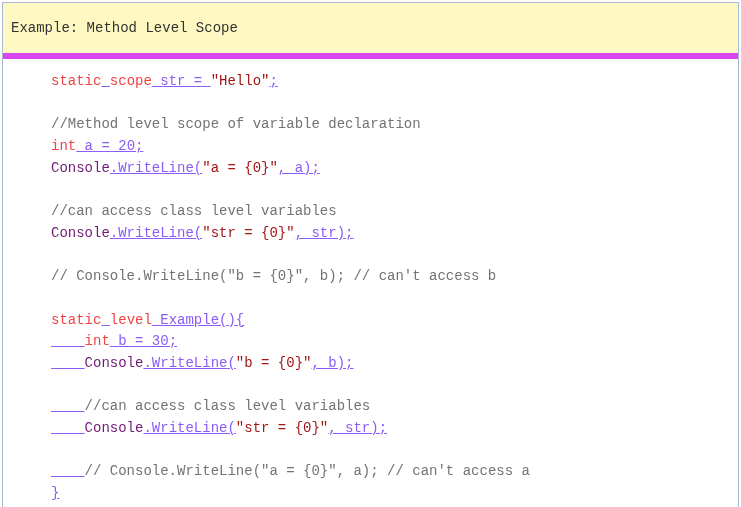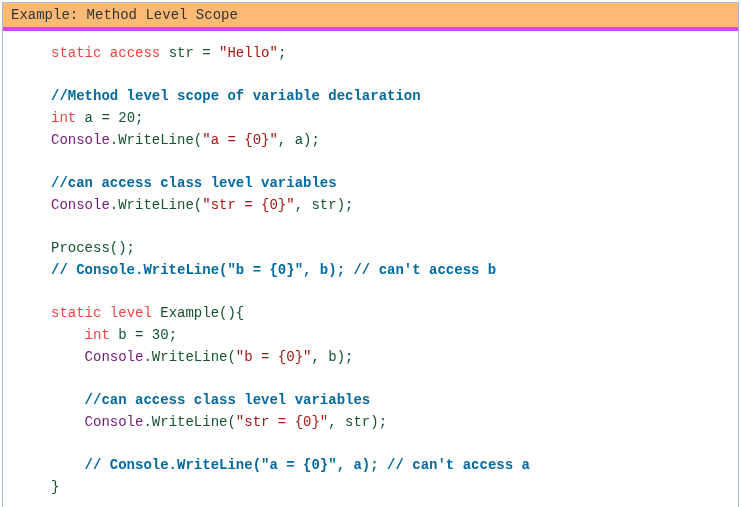--- a/index.html
+++ b/index.html
@@ -9,67 +9,66 @@
     background: #fff;
     font-family: Consolas, "Courier New", monospace;
     font-size: 14px;
     width: 741px;
   }
   .example-box {
     border: 1px solid #a9b8d4;
     margin: 2px;
   }
   .example-header {
-    background: #fdba74;
-    border-bottom: 4px solid #d946ef;
-    padding: 4px 8px;
+    background: #fef9c3;
+    border-bottom: 6px solid #d946ef;
+    padding: 17px 8px;
     color: #333;
   }
   .example-body {
     background: #fff;
     padding: 12px 8px 12px 48px;
     line-height: 1.55;
   }
   .code-line {
     white-space: pre;
   }
   .kw { color: #ef4444; }
   .typ { color: #701a75; }
   .str { color: #a31515; }
-  .com { color: #0369a1; font-weight: bold; }
-  .txt { color: #14532d; }
+  .com { color: #737373; }
+  .txt { color: #8b5cf6; text-decoration: underline; }
 </style>
 </head>
 <body>
 
 <div class="example-box">
   <div class="example-header">
     <span>Example: Method Level Scope</span>
   </div>
   <div class="example-body">
 
-    <div class="code-line"><span class="kw">static</span><span class="txt"> </span><span class="kw">access</span><span class="txt"> str = </span><span class="str">"Hello"</span><span class="txt">;</span></div>
+    <div class="code-line"><span class="kw">static</span><span class="txt"> </span><span class="kw">scope</span><span class="txt"> str = </span><span class="str">"Hello"</span><span class="txt">;</span></div>
 
     <div class="code-line"><span></span>&nbsp;</div>
 
     <div class="code-line"><span class="com">//Method level scope of variable declaration</span></div>
 
     <div class="code-line"><span class="kw">int</span><span class="txt"> a = 20;</span></div>
 
     <div class="code-line"><span class="typ">Console</span><span class="txt">.WriteLine(</span><span class="str">"a = {0}"</span><span class="txt">, a);</span></div>
 
     <div class="code-line">&nbsp;</div>
 
     <div class="code-line"><span class="com">//can access class level variables</span></div>
 
     <div class="code-line"><span class="typ">Console</span><span class="txt">.WriteLine(</span><span class="str">"str = {0}"</span><span class="txt">, str);</span></div>
 
     <div class="code-line">&nbsp;</div>
 
-    <div class="code-line"><span class="txt">Process();</span></div>
 
     <div class="code-line"><span class="com">// Console.WriteLine("b = {0}", b); // can't access b</span></div>
 
     <div class="code-line">&nbsp;</div>
 
     <div class="code-line"><span class="kw">static</span><span class="txt"> </span><span class="kw">level</span><span class="txt"> Example(){</span></div>
 
     <div class="code-line"><span class="txt">    </span><span class="kw">int</span><span class="txt"> b = 30;</span></div>
 
     <div class="code-line"><span class="txt">    </span><span class="typ">Console</span><span class="txt">.WriteLine(</span><span class="str">"b = {0}"</span><span class="txt">, b);</span></div>

